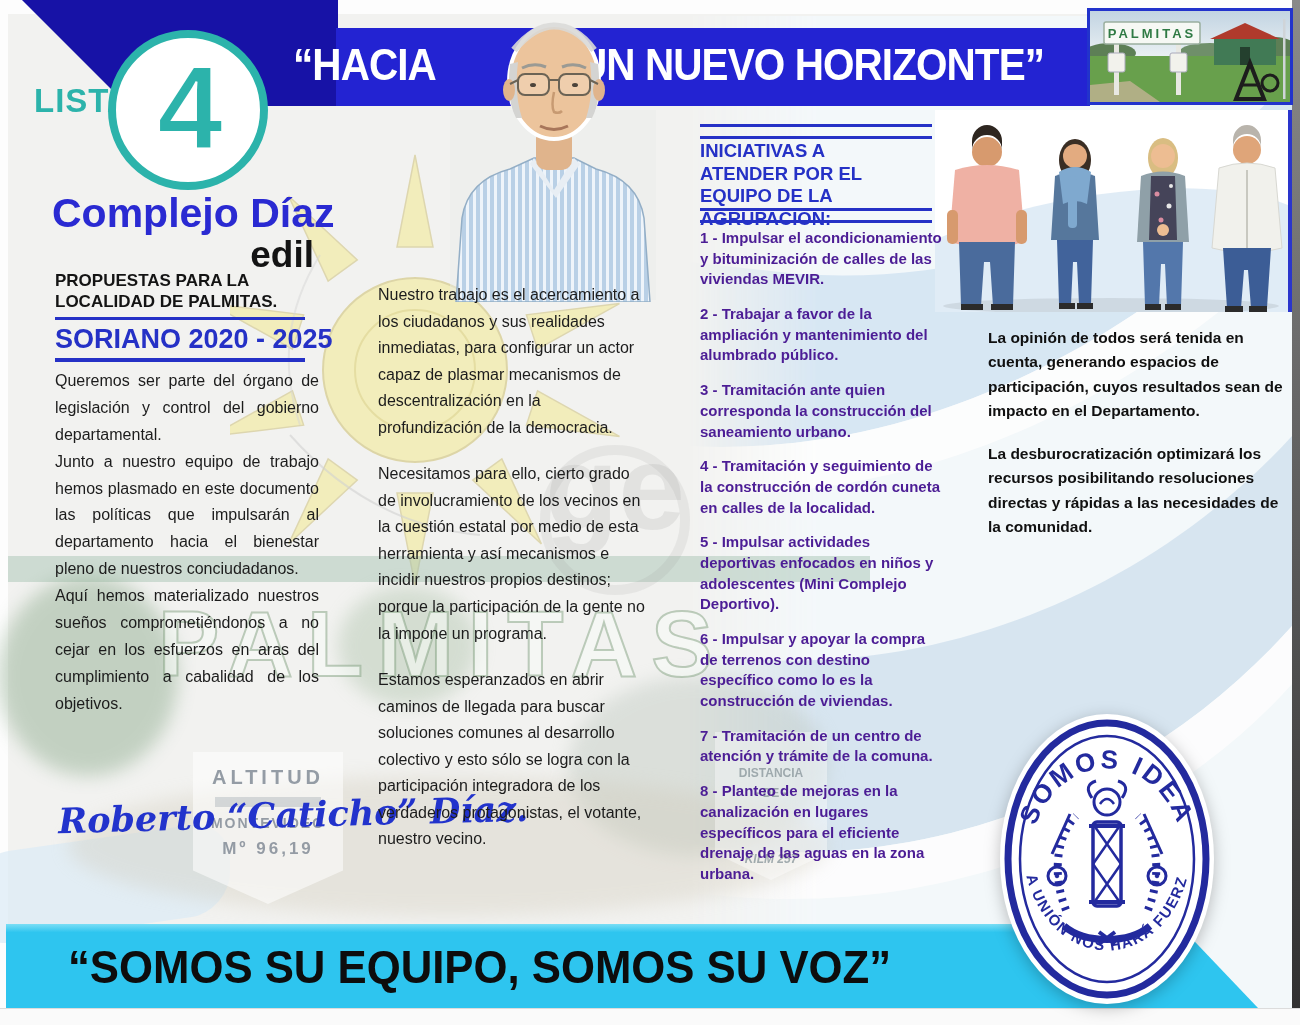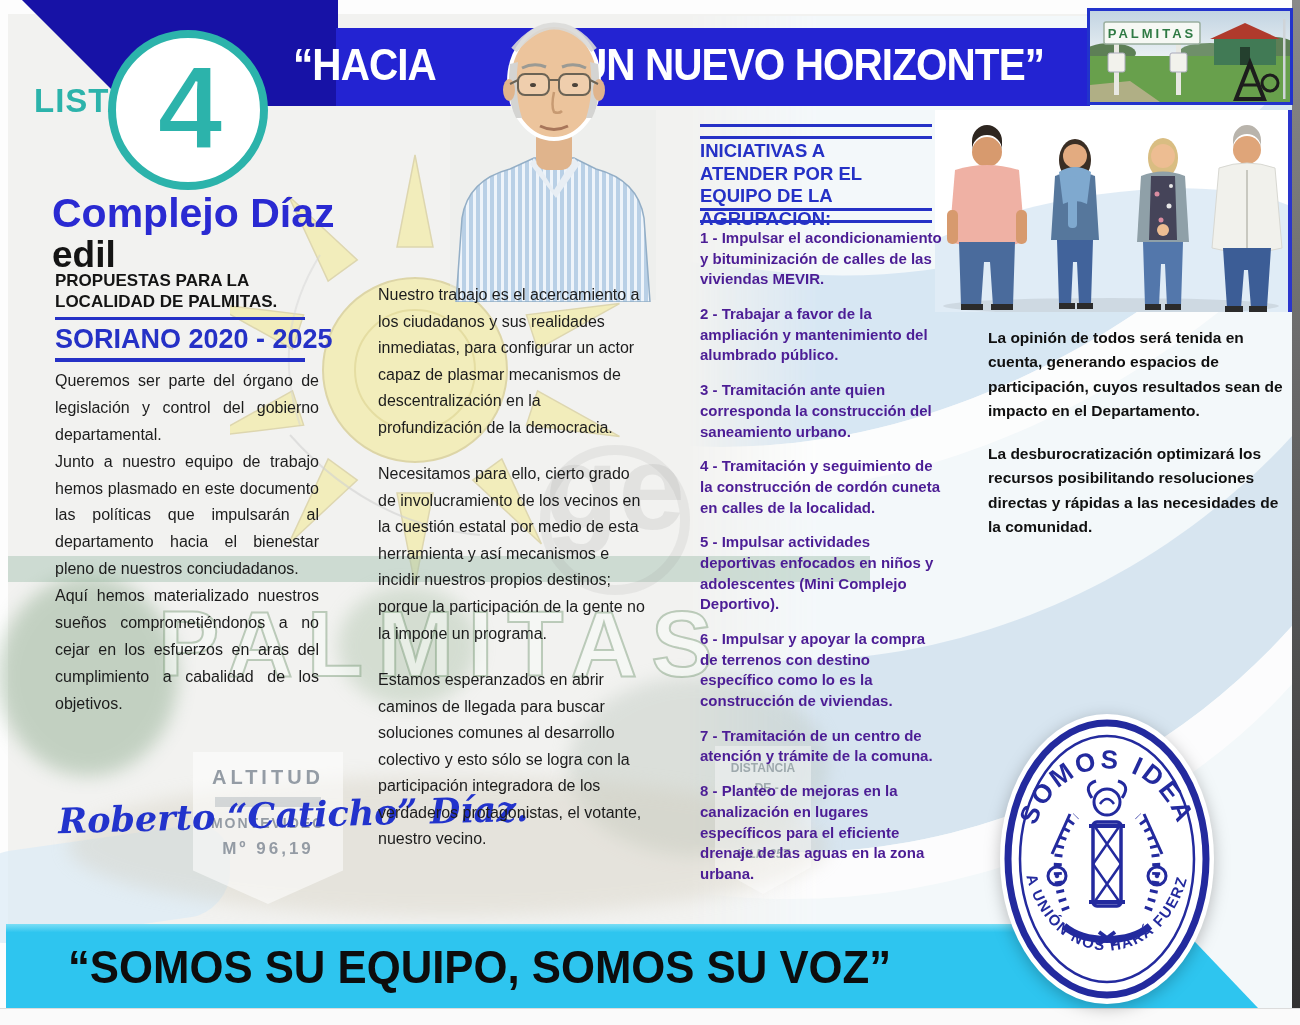--- a/index.html
+++ b/index.html
@@ -25,40 +25,40 @@
   #wm-palmitas{position:absolute;left:150px;top:36px;font-size:92px;font-weight:700;
      letter-spacing:14px;color:rgba(248,252,248,.55);-webkit-text-stroke:2px rgba(118,150,116,.45);
      font-family:"Liberation Sans",sans-serif;white-space:nowrap;}
   #altitude-sign{position:absolute;left:185px;top:196px;width:150px;height:152px;
      background:rgba(255,255,255,.55);clip-path:polygon(0 0,100% 0,100% 78%,50% 100%,0 78%);
      text-align:center;color:rgba(130,140,150,.85);font-weight:700;}
   #altitude-sign .l1{margin-top:14px;font-size:20px;letter-spacing:4px;}
   #altitude-sign .bar{height:10px;margin:8px 22px;background:rgba(150,160,168,.35);}
   #altitude-sign .l2{font-size:14px;letter-spacing:2px;}
   #altitude-sign .l3{font-size:17px;letter-spacing:3px;margin-top:8px;}
-  #distance-sign{position:absolute;left:707px;top:190px;width:96px;height:148px;
+  #distance-sign{position:absolute;left:707px;top:176px;width:112px;height:148px;
      background:rgba(255,255,255,.4);clip-path:polygon(0 0,100% 0,100% 82%,50% 100%,0 82%);
-     text-align:center;color:rgba(140,152,158,.8);font-weight:700;font-size:12px;padding-top:9px;box-sizing:border-box;}
+     text-align:center;color:rgba(140,152,158,.8);font-weight:700;font-size:12px;padding-top:28px;box-sizing:border-box;}
   #distance-sign div{margin-top:6px;}
   #press-mark{left:545px;top:418px;font-size:120px;font-weight:700;color:rgba(140,140,140,.16);}
   #press-ring{left:540px;top:445px;width:130px;height:130px;border:10px solid rgba(140,140,140,.12);border-radius:50%;}
   
   #banner-svg{left:0;top:0;width:1300px;height:120px;}
   .slogan{color:#ffffff;font-weight:800;font-size:44px;letter-spacing:-1px;
           transform:scaleX(.92);transform-origin:left;white-space:nowrap;}
   #slogan-left{left:293px;top:40px;}
   #slogan-right{left:578px;top:40px;}
   
   #lista-circle{left:108px;top:30px;width:144px;height:144px;border:8px solid #2cb3ab;
       border-radius:50%;background:#ffffff;text-align:center;}
   #lista-number{font-size:118px;font-weight:800;color:#2cb3ab;line-height:140px;
       -webkit-text-stroke:2px #ffffff;letter-spacing:-4px;}
   #lista-label{left:34px;top:82px;font-size:33px;font-weight:800;color:#2cb3ab;letter-spacing:1px;}
   #candidate-name{left:52px;top:190px;font-size:41px;font-weight:800;color:#2a2ad2;white-space:nowrap;}
-  #candidate-role{left:52px;top:234px;width:262px;text-align:left;font-size:37px;font-weight:800;color:#141414;}
+  #candidate-role{left:52px;top:234px;width:262px;text-align:right;font-size:37px;font-weight:800;color:#141414;}
   
   #left-title{left:55px;top:270px;width:262px;font-size:17px;font-weight:800;color:#141414;line-height:1.25;}
   .rule{background:#2531c6;height:3px;}
   #rule-a{left:55px;top:317px;width:250px;}
   #soriano{left:55px;top:324px;font-size:27px;font-weight:800;color:#2531c6;white-space:nowrap;}
   #rule-b{left:55px;top:358px;width:250px;height:4px;}
   #left-paragraphs{left:55px;top:368px;width:264px;font-size:16px;line-height:1.68;color:#1c1c1c;text-align:justify;}
   #left-paragraphs p{margin:0;}
   #signature{left:58px;top:794px;font-family:"DejaVu Serif",serif;font-style:italic;font-weight:700;
       font-size:35px;color:#2233cc;transform:rotate(-1.5deg);white-space:nowrap;}

